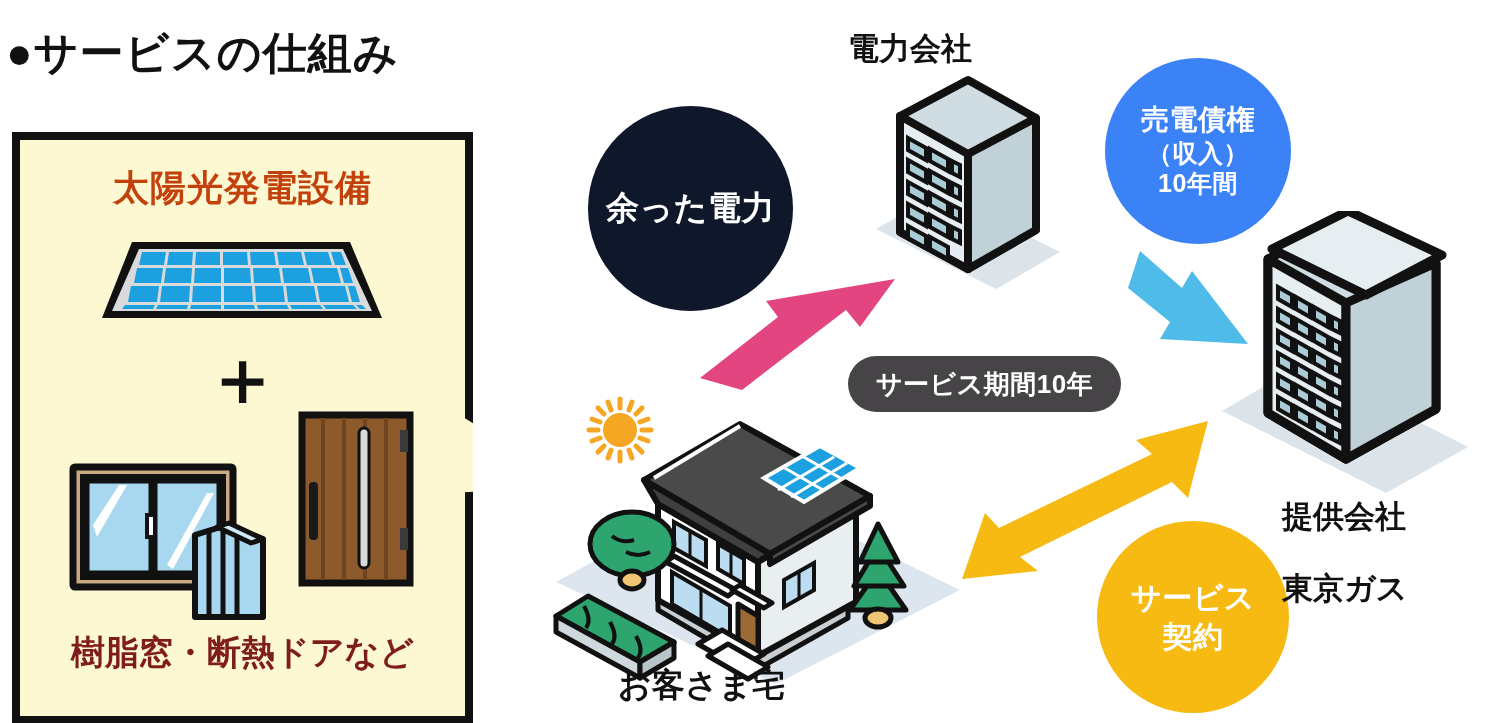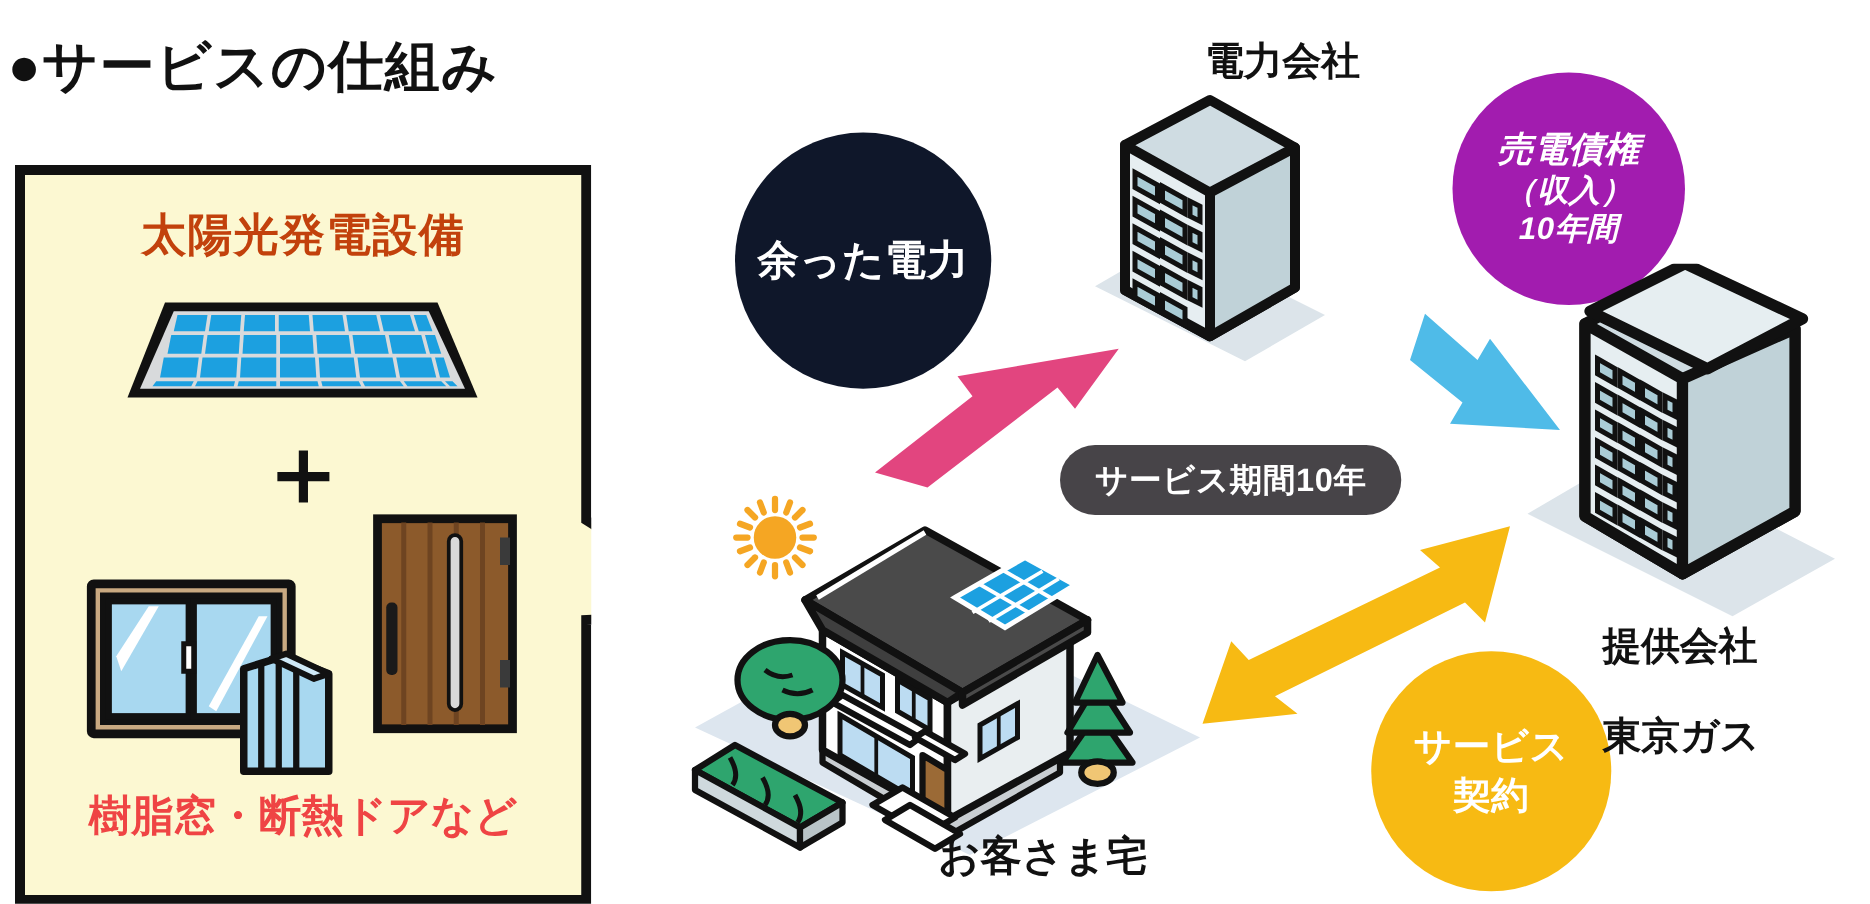--- a/index.html
+++ b/index.html
@@ -26,21 +26,21 @@
   #left-panel-shape { position: absolute; inset: 0; }
 
   .panel-heading {
     position: absolute; left: 0; right: 0; top: 32px;
     text-align: center; font-size: 36px; font-weight: 700;
     color: #c2410c; letter-spacing: 1px;
   }
   .panel-footing {
     position: absolute; left: 0; right: 0; bottom: 48px;
     text-align: center; font-size: 34px; font-weight: 700;
-    color: #ef4444; letter-spacing: 0px;
+    color: #7f1d1d; letter-spacing: 0px;
   }
   .plus-sign {
     position: absolute; left: 0; right: 0; top: 208px;
     text-align: center; font-size: 76px; font-weight: 700;
     line-height: 1; color: #111111;
   }
   #solar-panel-art { position: absolute; left: 78px; top: 98px; }
   #window-art { position: absolute; left: 55px; top: 315px; }
   #door-art  { position: absolute; left: 285px; top: 278px; }
 
@@ -50,22 +50,22 @@
     display: flex; flex-direction: column;
     align-items: center; justify-content: center;
     color: #ffffff; text-align: center;
     font-weight: 700; letter-spacing: 0.5px;
   }
   #bubble-surplus {
     left: 588px; top: 80px; width: 205px; height: 205px;
     background: #0f172a; font-size: 33px;
   }
   #bubble-receivable {
-    left: 1162px; top: 32px; width: 186px; height: 186px;
-    background: #a21caf; font-size: 28px; line-height: 1.22; font-style: italic;
+    left: 1105px; top: 32px; width: 186px; height: 186px;
+    background: #3b82f6; font-size: 28px; line-height: 1.22;
   }
   #bubble-receivable .ln2 { font-size: 25px; }
   #bubble-receivable .ln3 { font-size: 25px; }
   #bubble-contract {
     left: 1097px; top: 495px; width: 192px; height: 192px;
     background: #F7BA13; font-size: 30px; line-height: 1.3;
   }
 
   
   #service-period-badge {
@@ -73,21 +73,21 @@
     height: 56px; padding: 0 28px;
     background: #474448; border-radius: 28px;
     display: flex; align-items: center; justify-content: center;
     color: #ffffff; font-size: 26px; font-weight: 700;
     letter-spacing: 0.5px; white-space: nowrap;
   }
 
   
   .scene-label {
     position: absolute; color: #111111; font-weight: 700;
-    text-align: right; white-space: pre-line;
+    text-align: left; white-space: pre-line;
   }
   #label-power-company { left: 848px; top: 2px; width: 240px; font-size: 31px; }
   #label-customer-home { left: 618px; top: 637px; width: 300px; font-size: 33px; }
   #label-provider { left: 1282px; top: 437px; width: 220px; font-size: 31px; line-height: 1.16; text-align: left; }
 
   
   #arrow-layer, #scene-layer { position: absolute; inset: 0; pointer-events: none; }
   .art { position: absolute; }
   #power-building { left: 868px; top: 48px; }
   #provider-building { left: 1218px; top: 185px; }

